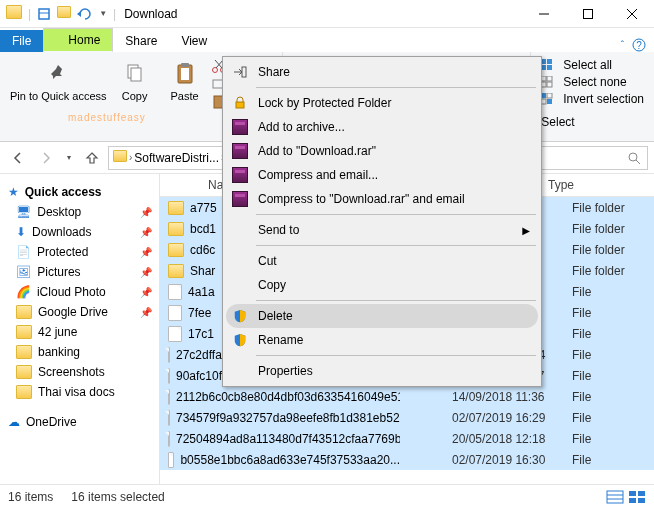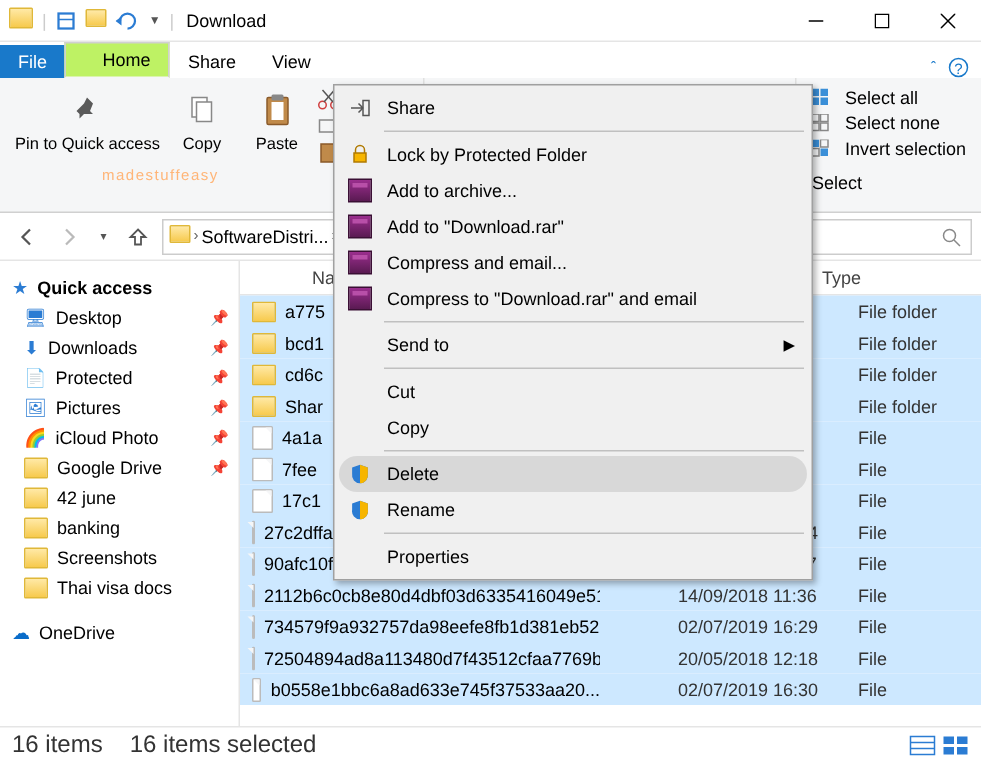--- a/index.html
+++ b/index.html
@@ -47,21 +47,21 @@
 .c-date { width: 120px; }
 .c-type { width: 90px; }
 .row { display: flex; align-items: center; font-size: 12px; height: 21px; }
 .row.sel { background: #cde8ff; }
 .row .rn { width: 240px; padding-left: 8px; display: flex; align-items: center; gap: 6px; overflow: hidden; white-space: nowrap; }
 .row .rd { width: 120px; padding-left: 8px; color: #333; margin-left: 44px; }
 .row .rt { width: 90px; padding-left: 8px; color: #333; }
 .file-ic { width: 14px; height: 16px; background: #fff; border: 1px solid #bbb; border-radius: 1px; display: inline-block; position: relative; }
 .file-ic::after { content:""; position:absolute; right:0; top:0; border-style:solid; border-width:0 4px 4px 0; border-color: transparent #f5f6f7 transparent transparent; }
 
-.statusbar { height: 24px; border-top: 1px solid #e5e5e5; display: flex; align-items: center; padding: 0 8px; gap: 18px; font-size: 16px; color: #333; }
+.statusbar { height: 24px; border-top: 1px solid #e5e5e5; display: flex; align-items: center; padding: 0 8px; gap: 18px; font-size: 12px; color: #333; }
 .statusbar .views { margin-left: auto; display: flex; gap: 4px; }
 
 .ctxmenu { position: absolute; left: 222px; top: 56px; width: 320px; background: #f0f0f0; border: 1px solid #a0a0a0; box-shadow: 2px 2px 4px rgba(0,0,0,0.3); z-index: 100; padding: 3px; }
 .ctxmenu .mi { display: flex; align-items: center; height: 24px; padding: 0 8px 0 4px; gap: 8px; font-size: 12px; }
 .ctxmenu .mi.hover { background: #d8d8d8; border-radius: 12px; }
 .ctxmenu .sep { height: 1px; background: #c0c0c0; margin: 3px 2px 3px 30px; }
 .ctxmenu .ic { width: 20px; height: 20px; display: flex; align-items: center; justify-content: center; }
 .ctxmenu .arrow { margin-left: auto; font-size: 10px; }
 .shield { width:14px; height:14px; }
 .rar-ic { width:16px; height:16px; background: linear-gradient(#9b2e8e,#5a1a52); border:1px solid #3a0f34; display:inline-block; position:relative; }

